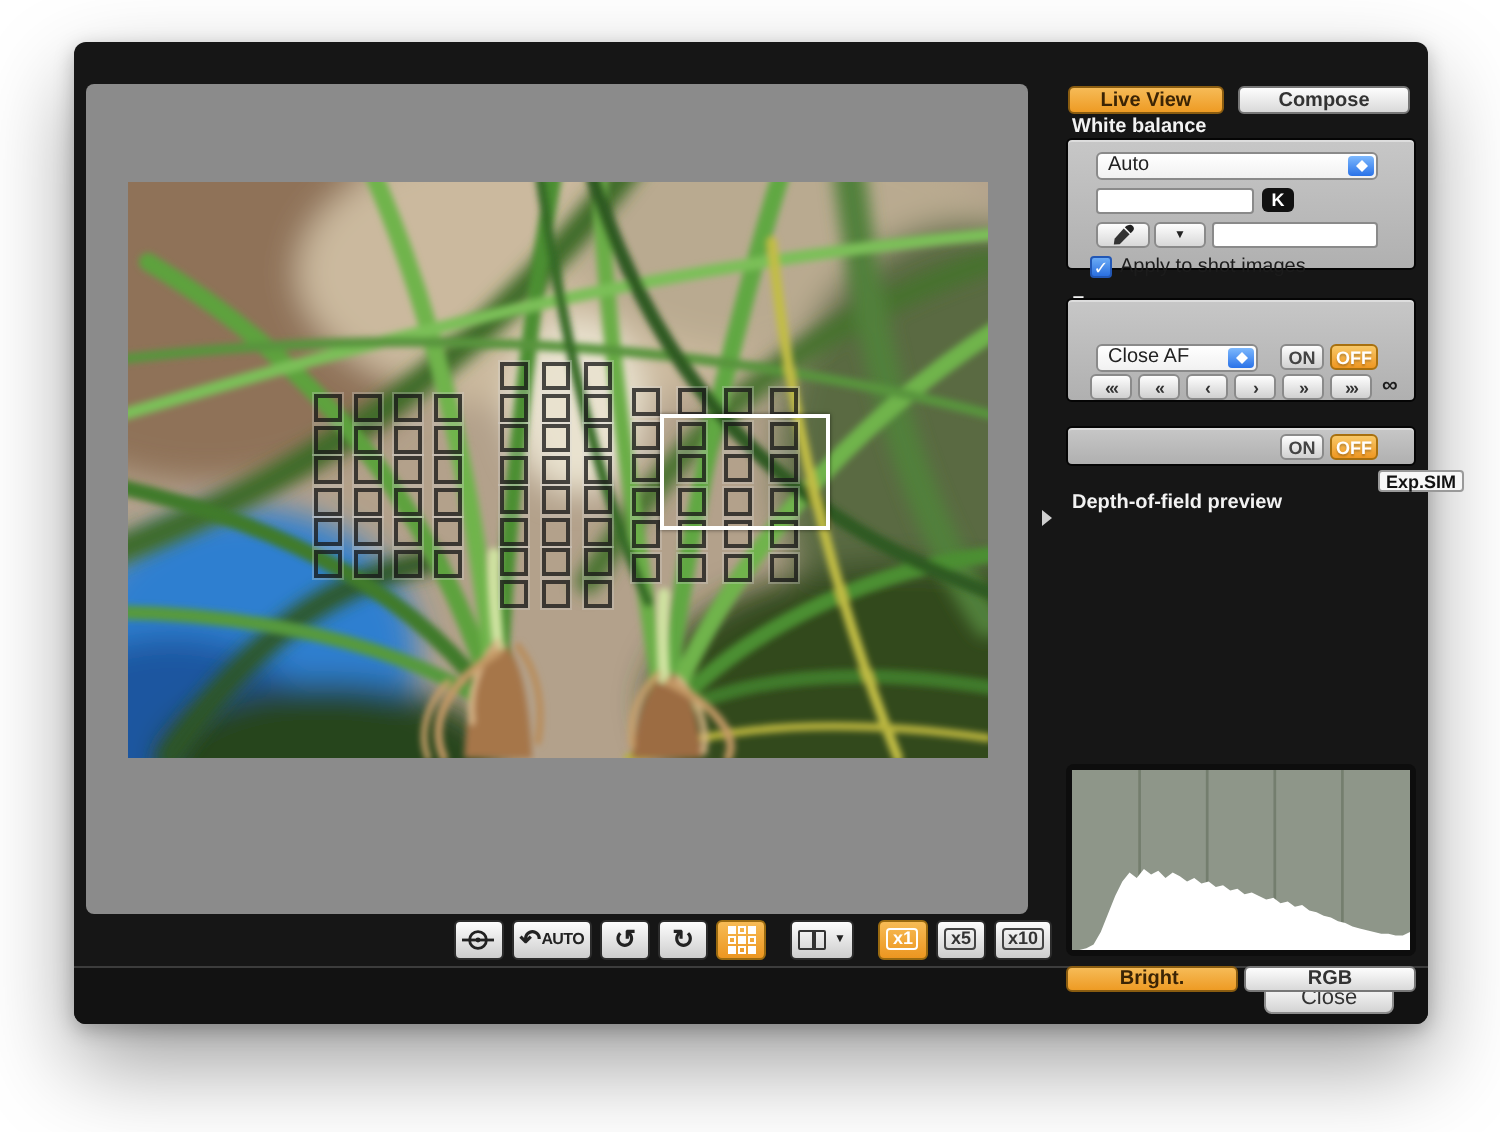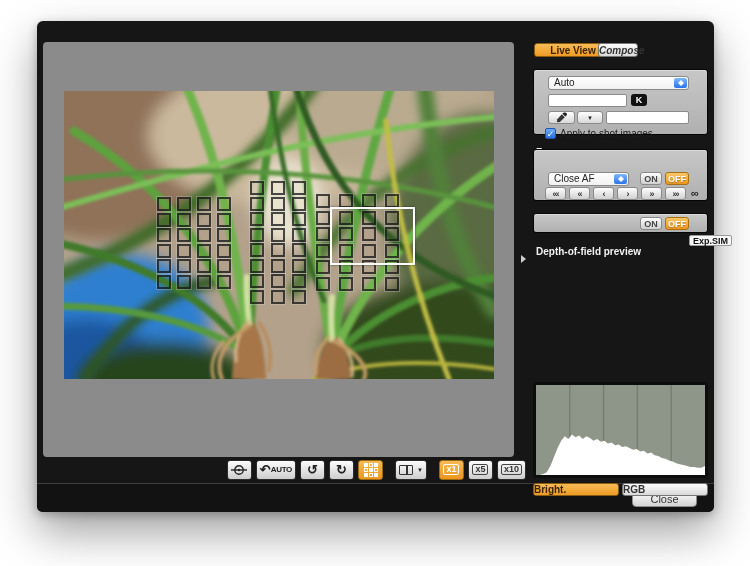--- a/index.html
+++ b/index.html
@@ -60,22 +60,22 @@
   .close-btn { position:absolute; left:595px; top:7px; width:65px; height:16px;
     background:linear-gradient(#fdfdfd,#d3d3d3); border:1px solid #8c8c8c; border-radius:4px;
     font-size:11px; color:#333; text-align:center; line-height:14px; }
 
   
   .right-panel { position:absolute; left:496px; top:20px; width:178px; height:443px; }
   .tab { position:absolute; height:14px; border-radius:3px; font-size:10px; font-weight:bold;
     text-align:center; line-height:13px; }
   .tab.active { left:1px; top:2px; width:78px; background:linear-gradient(#f6bb57,#ee9b24);
     border:1px solid #8a5c10; color:#3b2405; }
-  .tab.inactive { left:65px; top:2px; width:40px; background:linear-gradient(#fdfdfd,#d9d9d9);
-    border:1px solid #777; color:#333;font-style:italic; }
+  .tab.inactive { left:86px; top:2px; width:86px; background:linear-gradient(#fdfdfd,#d9d9d9);
+    border:1px solid #777; color:#333; }
 
   .sec-header { position:absolute; left:0; width:175px; height:11px; color:#f2f2f2;
     font-size:10px; font-weight:bold; line-height:11px; padding-left:3px; }
   .sec-box { position:absolute; left:0; width:175px;
     background:linear-gradient(#c7c7c7,#b0b0b0); border:1px solid #050505; border-radius:3px;
     box-shadow:inset 0 1px 0 rgba(255,255,255,.4); }
 
   .dropdown { position:absolute; height:14px; background:linear-gradient(#fff,#f1f1f1);
     border:1px solid #8a8a8a; border-radius:3px; font-size:10px; color:#222;
     line-height:12px; padding-left:5px; }
@@ -109,21 +109,21 @@
 
   .expsim { position:absolute; background:#f7f7f7; border:1px solid #999; border-radius:2px;
     font-size:9px; font-weight:bold; color:#111; padding:0 3px; line-height:10px; height:11px; }
 
   .histo-frame { position:absolute; left:0; top:341px; width:175px; height:96px;
     background:#0d0d0d; border-radius:4px; padding:3px; }
   .histo-plot { position:relative; width:100%; height:100%; background:#8e9689; overflow:hidden; }
   .histo-plot svg { position:absolute; left:0; top:0; width:100%; height:100%; }
 
   .histo-btn { position:absolute; top:442px; height:13px; border-radius:3px; font-size:10px;
-    font-weight:bold; text-align:left; line-height:12px; }
+    font-weight:bold; text-align:center; line-height:12px; }
   .histo-btn.bright { left:0; width:86px; background:linear-gradient(#f6bb57,#ee9b24);
     border:1px solid #8a5c10; color:#3b2405; }
   .histo-btn.rgb { left:89px; width:86px; background:linear-gradient(#fdfdfd,#d9d9d9);
     border:1px solid #777; color:#333; }
 </style>
 </head>
 <body>
 
 <div class="page">
   <div class="window">
@@ -326,20 +326,21 @@
     <div class="divider"></div>
     <div class="bottombar">
       <div class="close-btn">Close</div>
     </div>
 
     <div class="right-panel">
 
       <div class="tab active">Live View</div>
       <div class="tab inactive">Compose</div>
 
+      <div class="sec-header" style="top:17px;">White balance</div>
       <div class="sec-box" style="top:28px; height:66px;">
         <div class="dropdown" style="left:14px; top:6px; width:141px;">
           <span>Auto</span>
           <span class="stepper"></span>
         </div>
         <div class="field" style="left:14px; top:24px; width:79px;"></div>
         <div class="kbtn" style="left:97px; top:24px;">K</div>
         <div class="mini-btn" style="left:14px; top:41px; width:27px;">
           <svg width="11" height="11" viewBox="0 0 12 12">
             <path d="M9.2,0.6 a2 2 0 0 1 2.2,3.2 L10.2,5 7,1.8 8,0.9 Z" fill="#222"></path>

